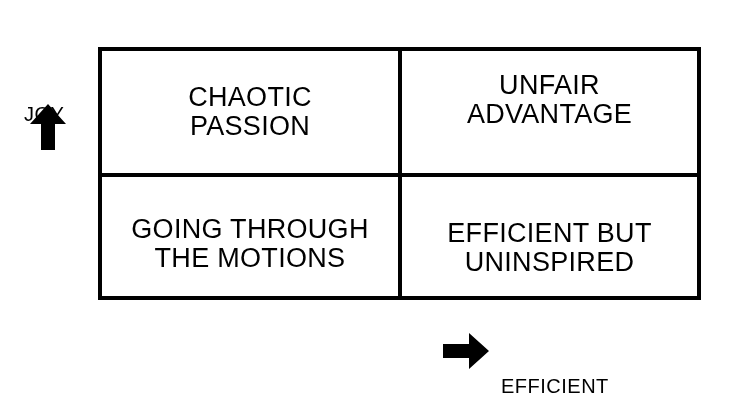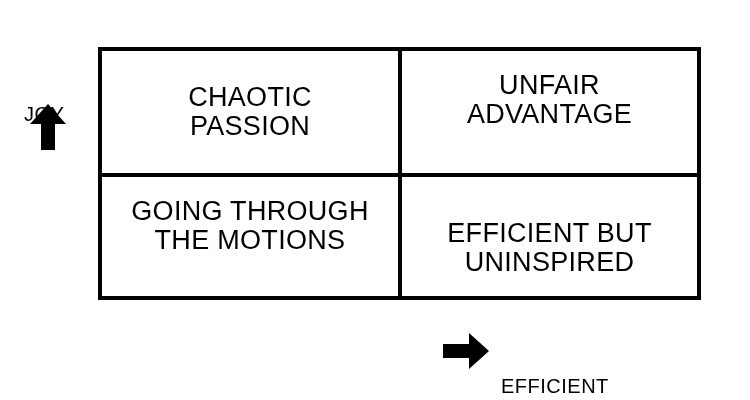--- a/index.html
+++ b/index.html
@@ -7,21 +7,21 @@
          font-family:"Liberation Sans", sans-serif; color:#000; }
   .grid { position:absolute; left:98px; top:47px; width:603px; height:253px;
           box-sizing:border-box; border:4px solid #000; }
   .vline { position:absolute; left:398px; top:47px; width:4px; height:253px; background:#000; }
   .hline { position:absolute; left:98px; top:173px; width:603px; height:4px; background:#000; }
   .cell { position:absolute; display:flex; align-items:center; justify-content:center;
           text-align:center; font-weight:normal; font-size:27px; line-height:29px;
           letter-spacing:0.3px; white-space:pre-line; }
   .c-tl { left:102px; top:51px; width:296px; height:122px; padding-top:0; }
   .c-tr { left:402px; top:51px; width:295px; height:97px; }
-  .c-bl { left:102px; top:168px; width:296px; height:115px; }
+  .c-bl { left:102px; top:186px; width:296px; height:115px; }
   .c-br { left:402px; top:177px; width:295px; height:141px; }
   .axis-label { position:absolute; font-weight:normal; font-size:20px; letter-spacing:0.5px;margin-top:36px; }
   .joy { left:24px; top:67px; }
   .disc { left:501px; top:339px; }
   .arrow { position:absolute; }
 </style>
 </head>
 <body>
 
 <div class="grid"></div>

